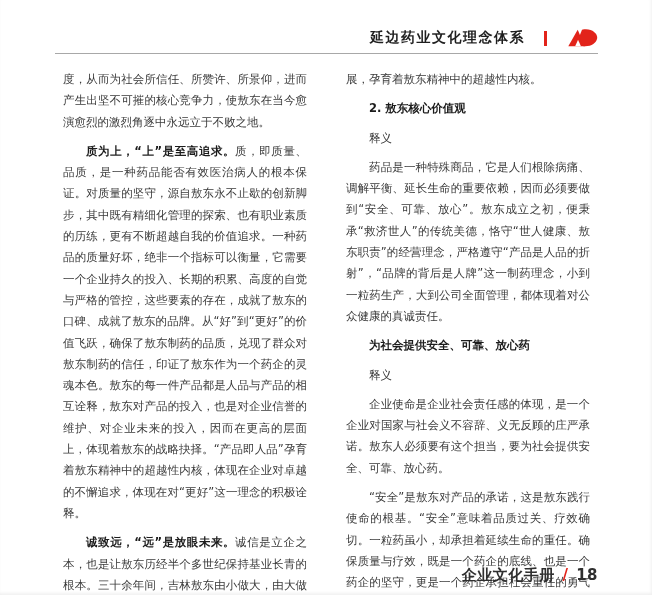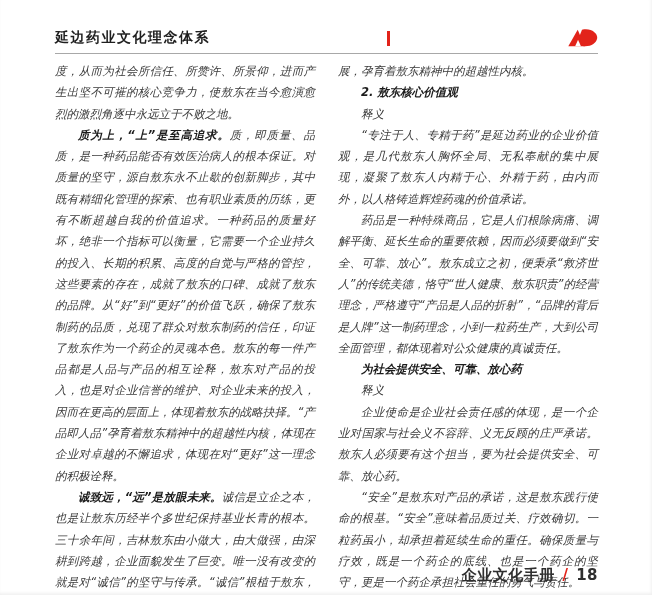--- a/index.html
+++ b/index.html
@@ -7,42 +7,42 @@
     width:652px;height:595px;background:#ffffff;overflow:hidden;
     font-family:"DejaVu Sans","Liberation Sans",sans-serif;
   }
   .page{
     position:relative;width:652px;height:595px;background:#fff;
     box-shadow:inset -1px -2px 3px rgba(0,0,0,0.06);
   }
   
   .header{
     position:absolute;top:26px;left:55px;right:54px;height:24px;
-    display:flex;justify-content:space-between;align-items:center;gap:19px;
+    display:flex;justify-content:flex-end;align-items:center;gap:19px;
   }
   .header-title{
     font-size:14px;font-weight:bold;color:#1f1f1f;letter-spacing:1.5px;
   }
   .header-sep{width:3px;height:15px;background:#e2231a;}
   .logo{display:block;}
   .header-rule{
     position:absolute;top:53px;left:55px;right:54px;height:0;
     border-top:1px solid #a8a8a8;
   }
   
   .columns{
     position:absolute;top:61px;left:55px;right:54px;
     display:flex;gap:23px;
   }
   .col{
     width:260px;flex:0 0 260px;
     font-size:11.5px;line-height:21.3px;color:#3a3a3a;
     text-align:justify;text-justify:inter-ideograph;
   }
-  .col p{margin:0;font-style:italic;}
+  .col p{margin:8px;}
   .para{text-indent:2em;}
   .no-indent{text-indent:0;}
   .heading{font-weight:bold;color:#1c1c1c;}
   .lead{font-weight:bold;color:#1c1c1c;}
   
   .footer{
     position:absolute;right:54px;bottom:10px;
     font-size:15px;font-weight:bold;color:#2f2f2f;letter-spacing:0.5px;
   }
   .footer .slash{color:#e2231a;padding:0 2px;}
@@ -67,21 +67,20 @@
   <div class="columns">
     <div class="col">
         <p class="para no-indent">度，从而为社会所信任、所赞许、所景仰，进而产生出坚不可摧的核心竞争力，使敖东在当今愈演愈烈的激烈角逐中永远立于不败之地。</p>
         <p class="para"><span class="lead">质为上，“上”是至高追求。</span>质，即质量、品质，是一种药品能否有效医治病人的根本保证。对质量的坚守，源自敖东永不止歇的创新脚步，其中既有精细化管理的探索、也有职业素质的历练，更有不断超越自我的价值追求。一种药品的质量好坏，绝非一个指标可以衡量，它需要一个企业持久的投入、长期的积累、高度的自觉与严格的管控，这些要素的存在，成就了敖东的口碑、成就了敖东的品牌。从“好”到“更好”的价值飞跃，确保了敖东制药的品质，兑现了群众对敖东制药的信任，印证了敖东作为一个药企的灵魂本色。敖东的每一件产品都是人品与产品的相互诠释，敖东对产品的投入，也是对企业信誉的维护、对企业未来的投入，因而在更高的层面上，体现着敖东的战略抉择。“产品即人品”孕育着敖东精神中的超越性内核，体现在企业对卓越的不懈追求，体现在对“更好”这一理念的积极诠释。</p>
         <p class="para"><span class="lead">诚致远，“远”是放眼未来。</span>诚信是立企之本，也是让敖东历经半个多世纪保持基业长青的根本。三十余年间，吉林敖东由小做大，由大做强，由深耕到跨越，企业面貌发生了巨变。唯一没有改变的就是对“诚信”的坚守与传承。“诚信”根植于敖东，已经从一个内在的价值要素升华为一个企业的动力之源。更为深刻的是，敖东人做药的过程，也是做人的过程。敖东以“诚信”为动力，以一个良心药企的内在自觉为根本，将效益和质量紧密结合，全体员工团结一致，凝聚以李秀林董事长为中心的向心合力，打造名牌企业，塑造敖东的良好形象，不断推动着传统中医学向未来延伸和创新发</p>
       </div>
     <div class="col">
         <p class="para no-indent">展，孕育着敖东精神中的超越性内核。</p>
         <p class="para heading">2. 敖东核心价值观</p>
         <p class="para">释义</p>
-        <p class="para">“专注于人、专精于药”是延边药业的企业价值观，是几代敖东人胸怀全局、无私奉献的集中展现，凝聚了敖东人内精于心、外精于药，由内而外，以人格铸造辉煌药魂的价值承诺。</p>
         <p class="para">药品是一种特殊商品，它是人们根除病痛、调解平衡、延长生命的重要依赖，因而必须要做到“安全、可靠、放心”。敖东成立之初，便秉承“救济世人”的传统美德，恪守“世人健康、敖东职责”的经营理念，严格遵守“产品是人品的折射”，“品牌的背后是人牌”这一制药理念，小到一粒药生产，大到公司全面管理，都体现着对公众健康的真诚责任。</p>
         <p class="para heading">为社会提供安全、可靠、放心药</p>
         <p class="para">释义</p>
         <p class="para">企业使命是企业社会责任感的体现，是一个企业对国家与社会义不容辞、义无反顾的庄严承诺。敖东人必须要有这个担当，要为社会提供安全、可靠、放心药。</p>
         <p class="para">“安全”是敖东对产品的承诺，这是敖东践行使命的根基。“安全”意味着品质过关、疗效确切。一粒药虽小，却承担着延续生命的重任。确保质量与疗效，既是一个药企的底线、也是一个药企的坚守，更是一个药企承担社会重任的勇气与责任。</p>
       </div>
   </div>
 
   <div class="footer">
     <span>企业文化手册</span>

